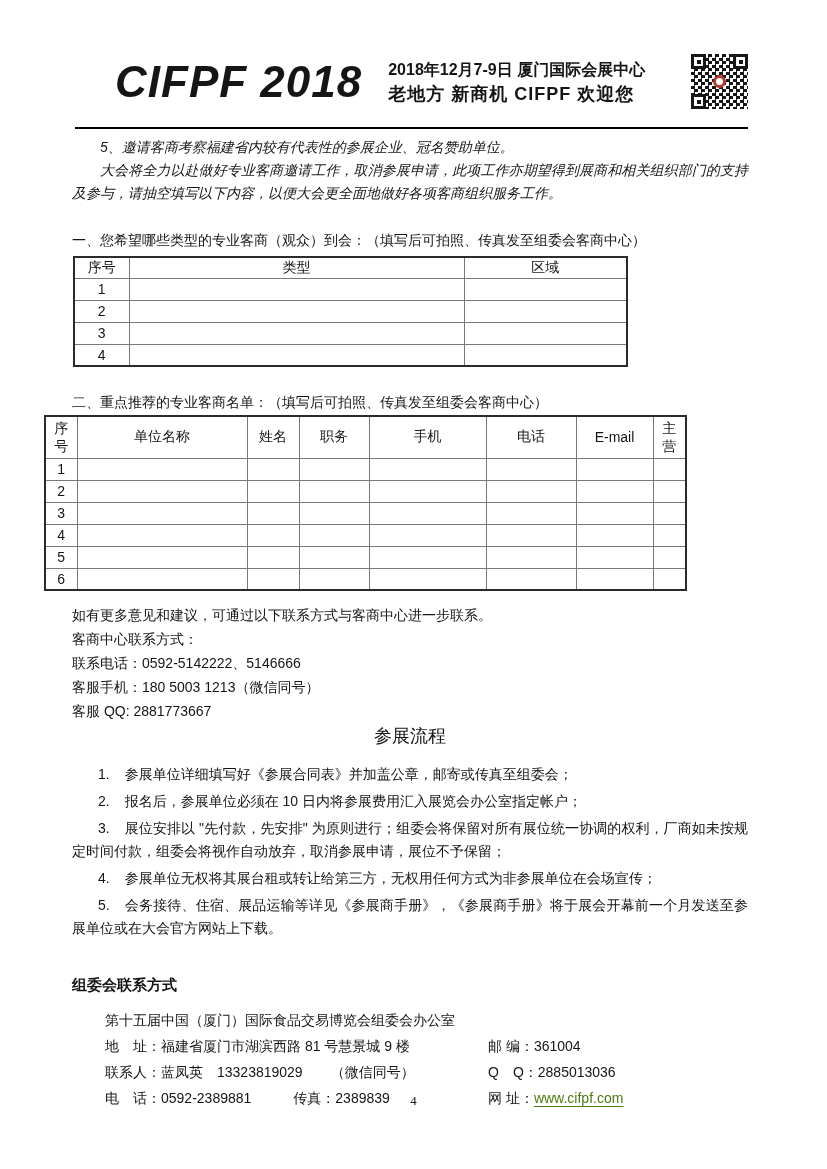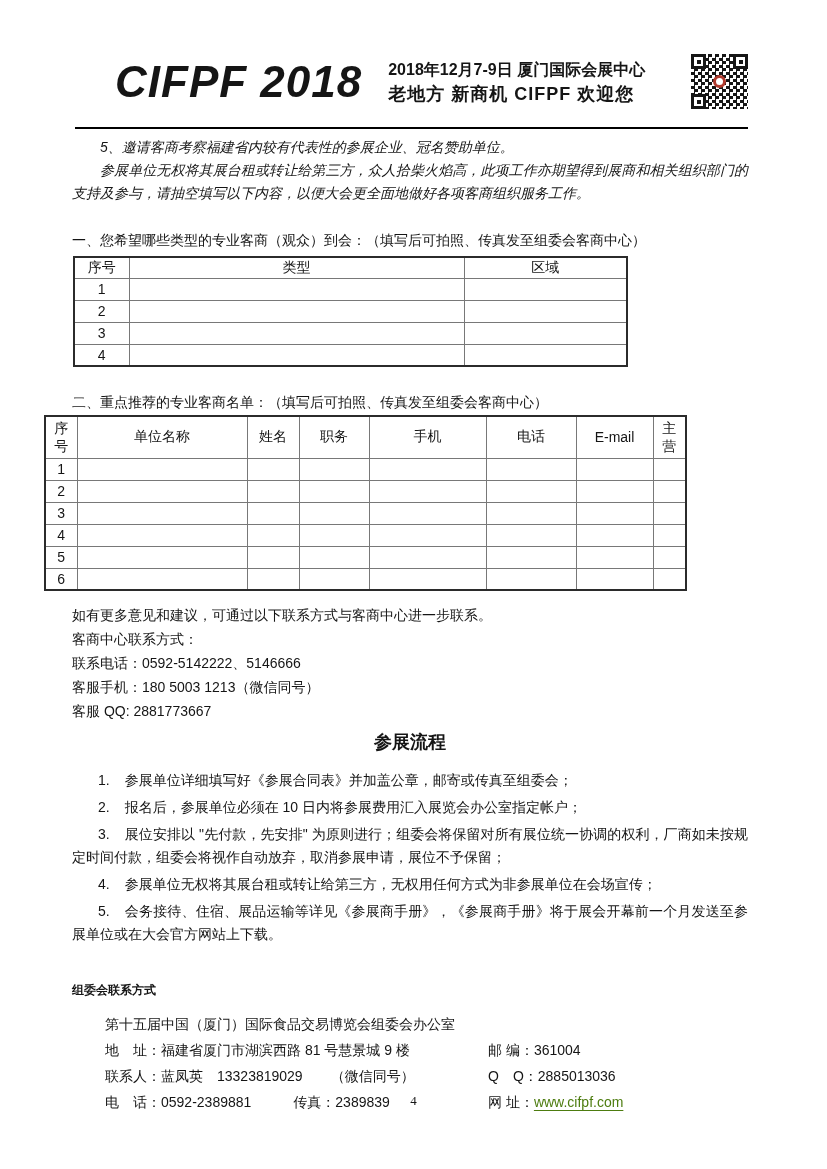--- a/index.html
+++ b/index.html
@@ -37,26 +37,26 @@
   .t1 { width:553px; margin:7px 0 0 1px; border:2px solid #2b2b2b; }
   .t1 thead tr { height:21px; }
   .t1 tbody tr { height:22px; }
   .t2 { width:641px; margin:4px 0 0 -28px; border:2px solid #2b2b2b; }
   .t2 thead tr { height:42px; }
   .t2 tbody tr { height:22px; }
   .t2 th.vert { word-break:break-all; line-height:18px; padding:0 8px; }
   
   .contact-block { margin-top:12px; }
   .contact-block p { line-height:24px; }
-  .proc-title { text-align:center; font-weight:bold; font-size:18px; margin-top:7px; }
+  .proc-title { text-align:center; font-weight:normal; font-size:18px; margin-top:1px; }
   .proc-list { margin-top:15px; }
   .proc-item { line-height:23px; text-indent:26px; text-align:justify; margin-bottom:4px; }
   .proc-num { padding-right:15px; }
   
-  .committee-heading { font-weight:bold; font-size:12px; margin-top:36px; }
+  .committee-heading { font-weight:bold; font-size:15px; margin-top:36px; }
   .committee-body { margin:12px 0 0 33px; }
   .c-office { line-height:26px; }
   .c-row { display:flex; line-height:26px; }
   .c-left { width:383px; flex:0 0 auto; }
   .c-right { flex:1; }
   .website-link { color:#4d7c0f; text-decoration:underline; text-underline-offset:3px; }
   .page-num { position:absolute; left:0; right:0; top:1093px; text-align:center;
               font-size:13px; font-family:"Liberation Serif","DejaVu Serif",serif; }
 </style>
 </head>
@@ -75,21 +75,21 @@
       <div class="finder f-tr"></div>
       <div class="finder f-bl"></div>
       <div class="qr-dot"></div>
     </div>
   </div>
   <div class="header-rule"></div>
 
   <div class="body-content">
 
     <p class="para indent">5、邀请客商考察福建省内较有代表性的参展企业、冠名赞助单位。</p>
-    <p class="para indent">参展单位无权将其展台租或转让给第三方，众人拾柴火焰高，此项工作亦期望得到展商和相关组织部门的支持及参与，请抽空填写以下内容，以便大会更全面地做好各项客商组织服务工作。</p>
+    <p class="para indent">大会将全力以赴做好专业客商邀请工作，取消参展申请，此项工作亦期望得到展商和相关组织部门的支持及参与，请抽空填写以下内容，以便大会更全面地做好各项客商组织服务工作。</p>
 
     <p class="sec-title">一、您希望哪些类型的专业客商（观众）到会：（填写后可拍照、传真发至组委会客商中心）</p>
     <table class="t1">
       <colgroup>
           <col style="width:55px">
           <col style="width:335px">
           <col style="width:163px">
         </colgroup>
       <thead>
         <tr>

